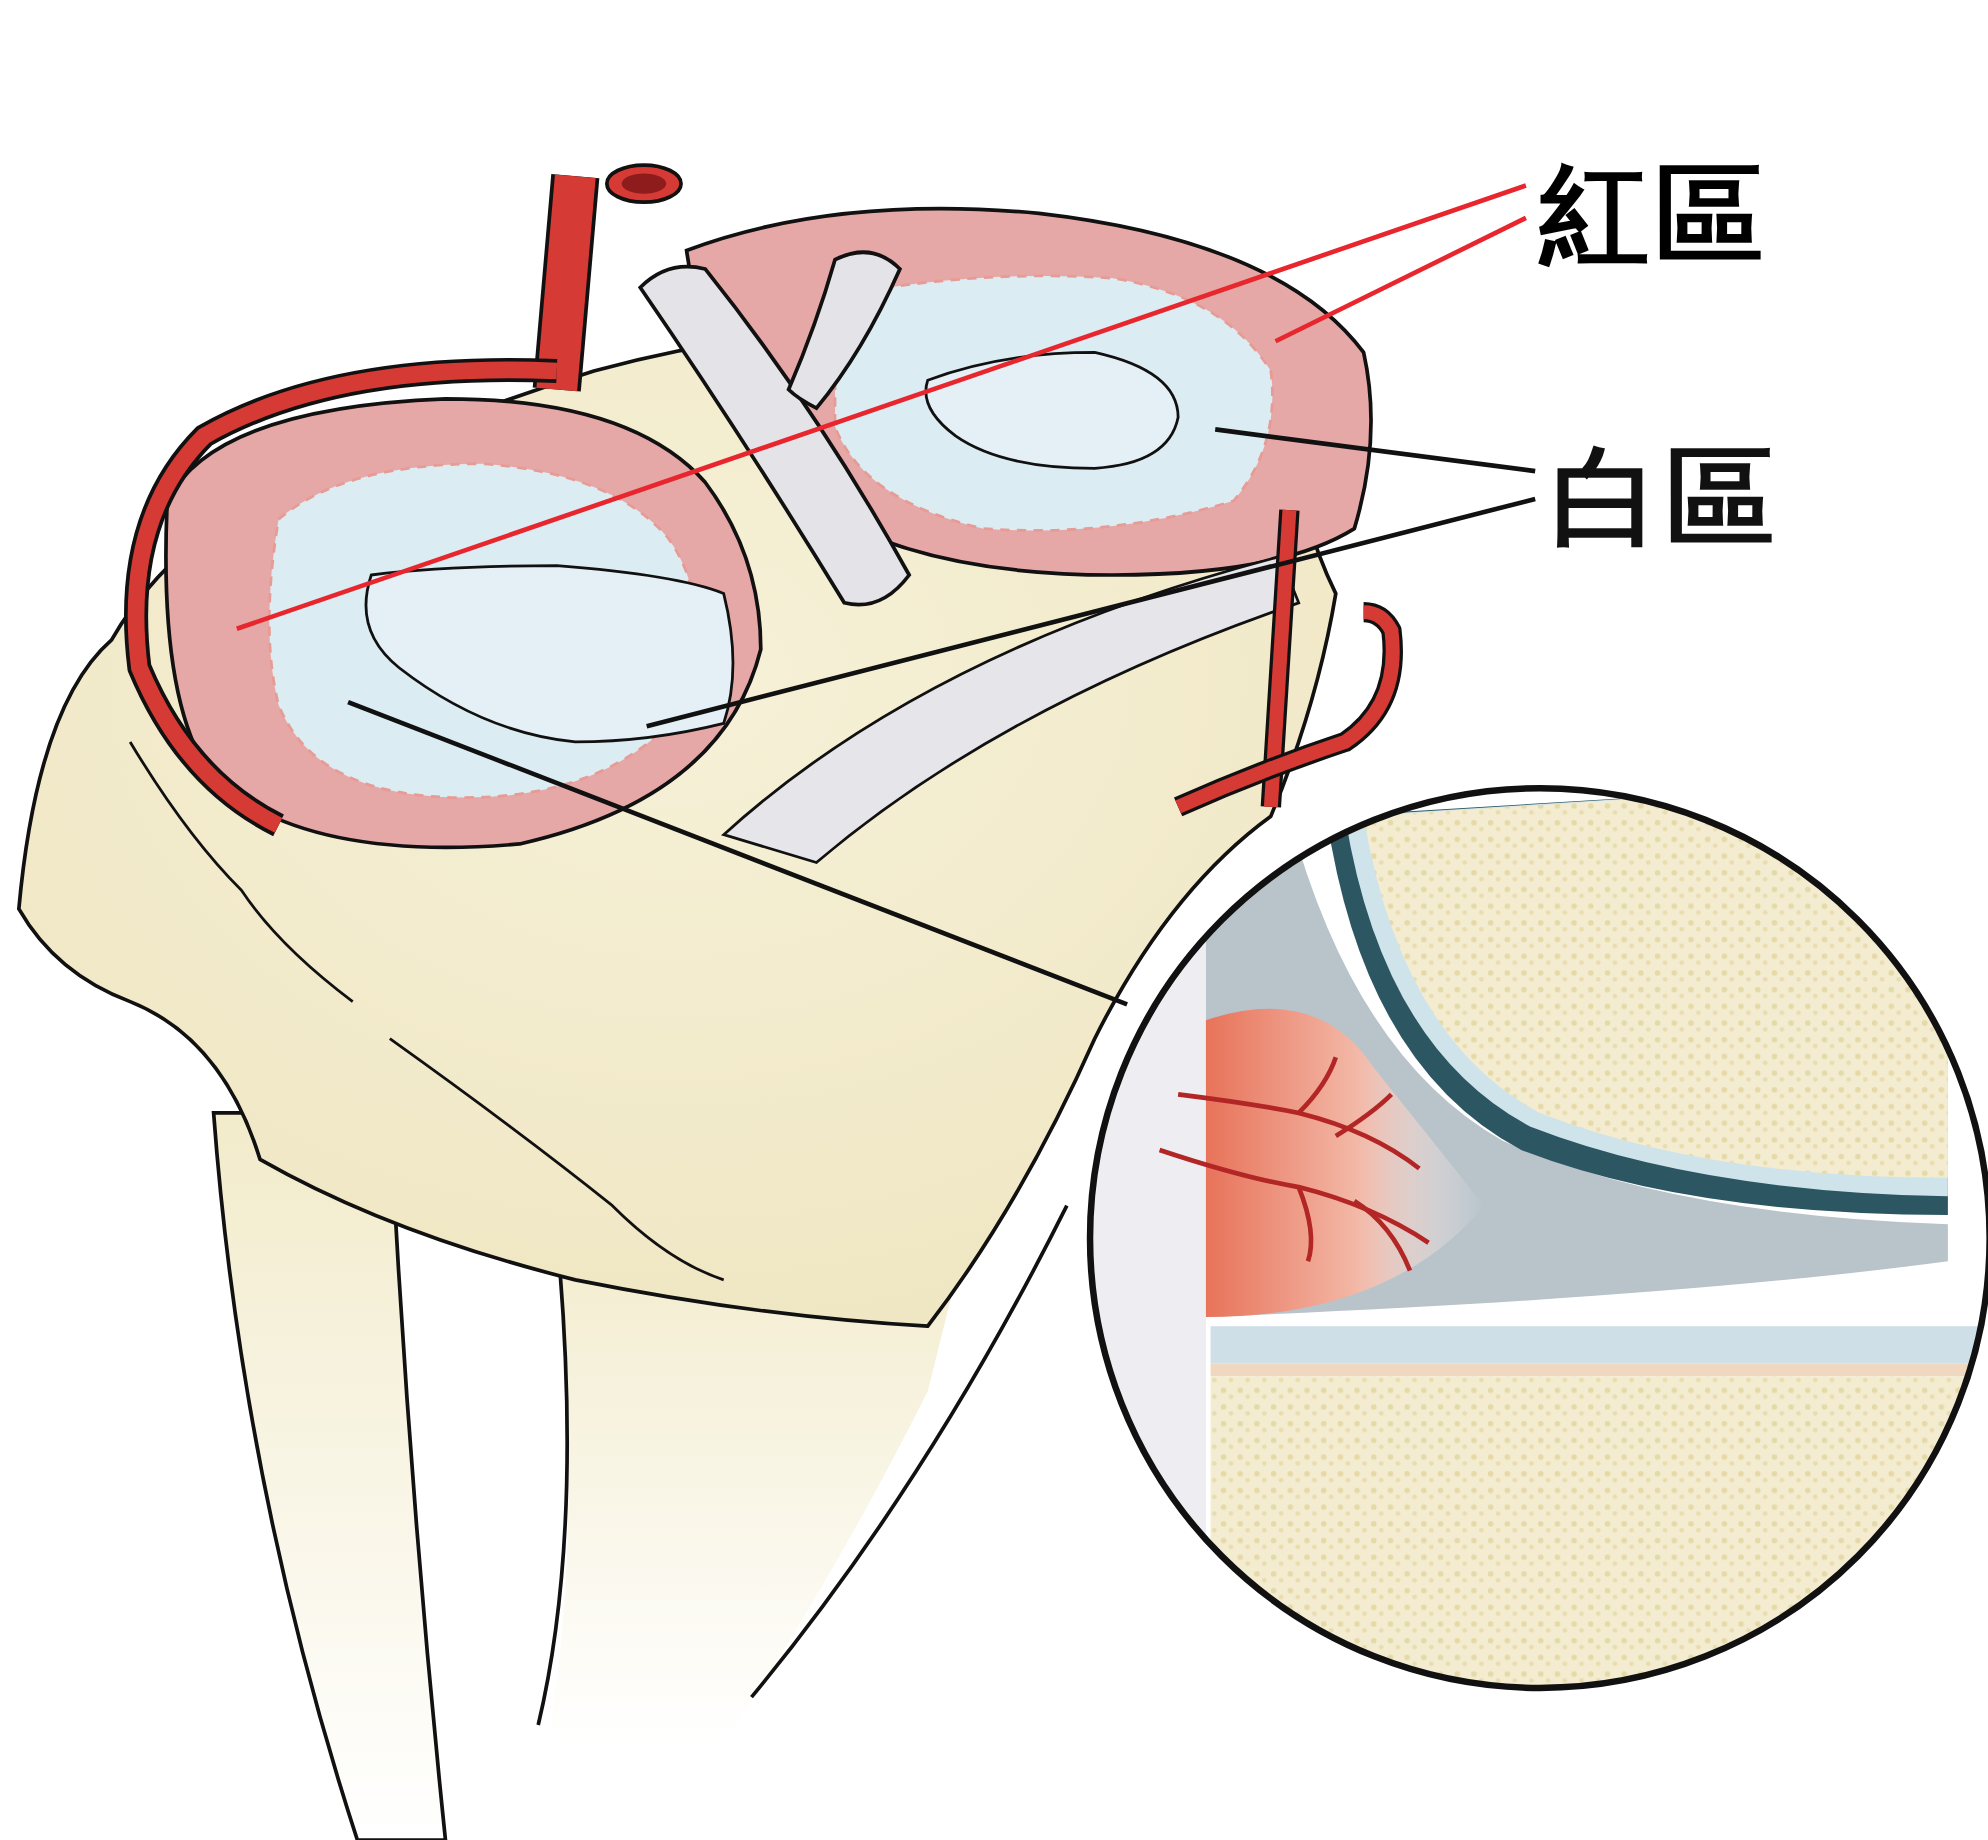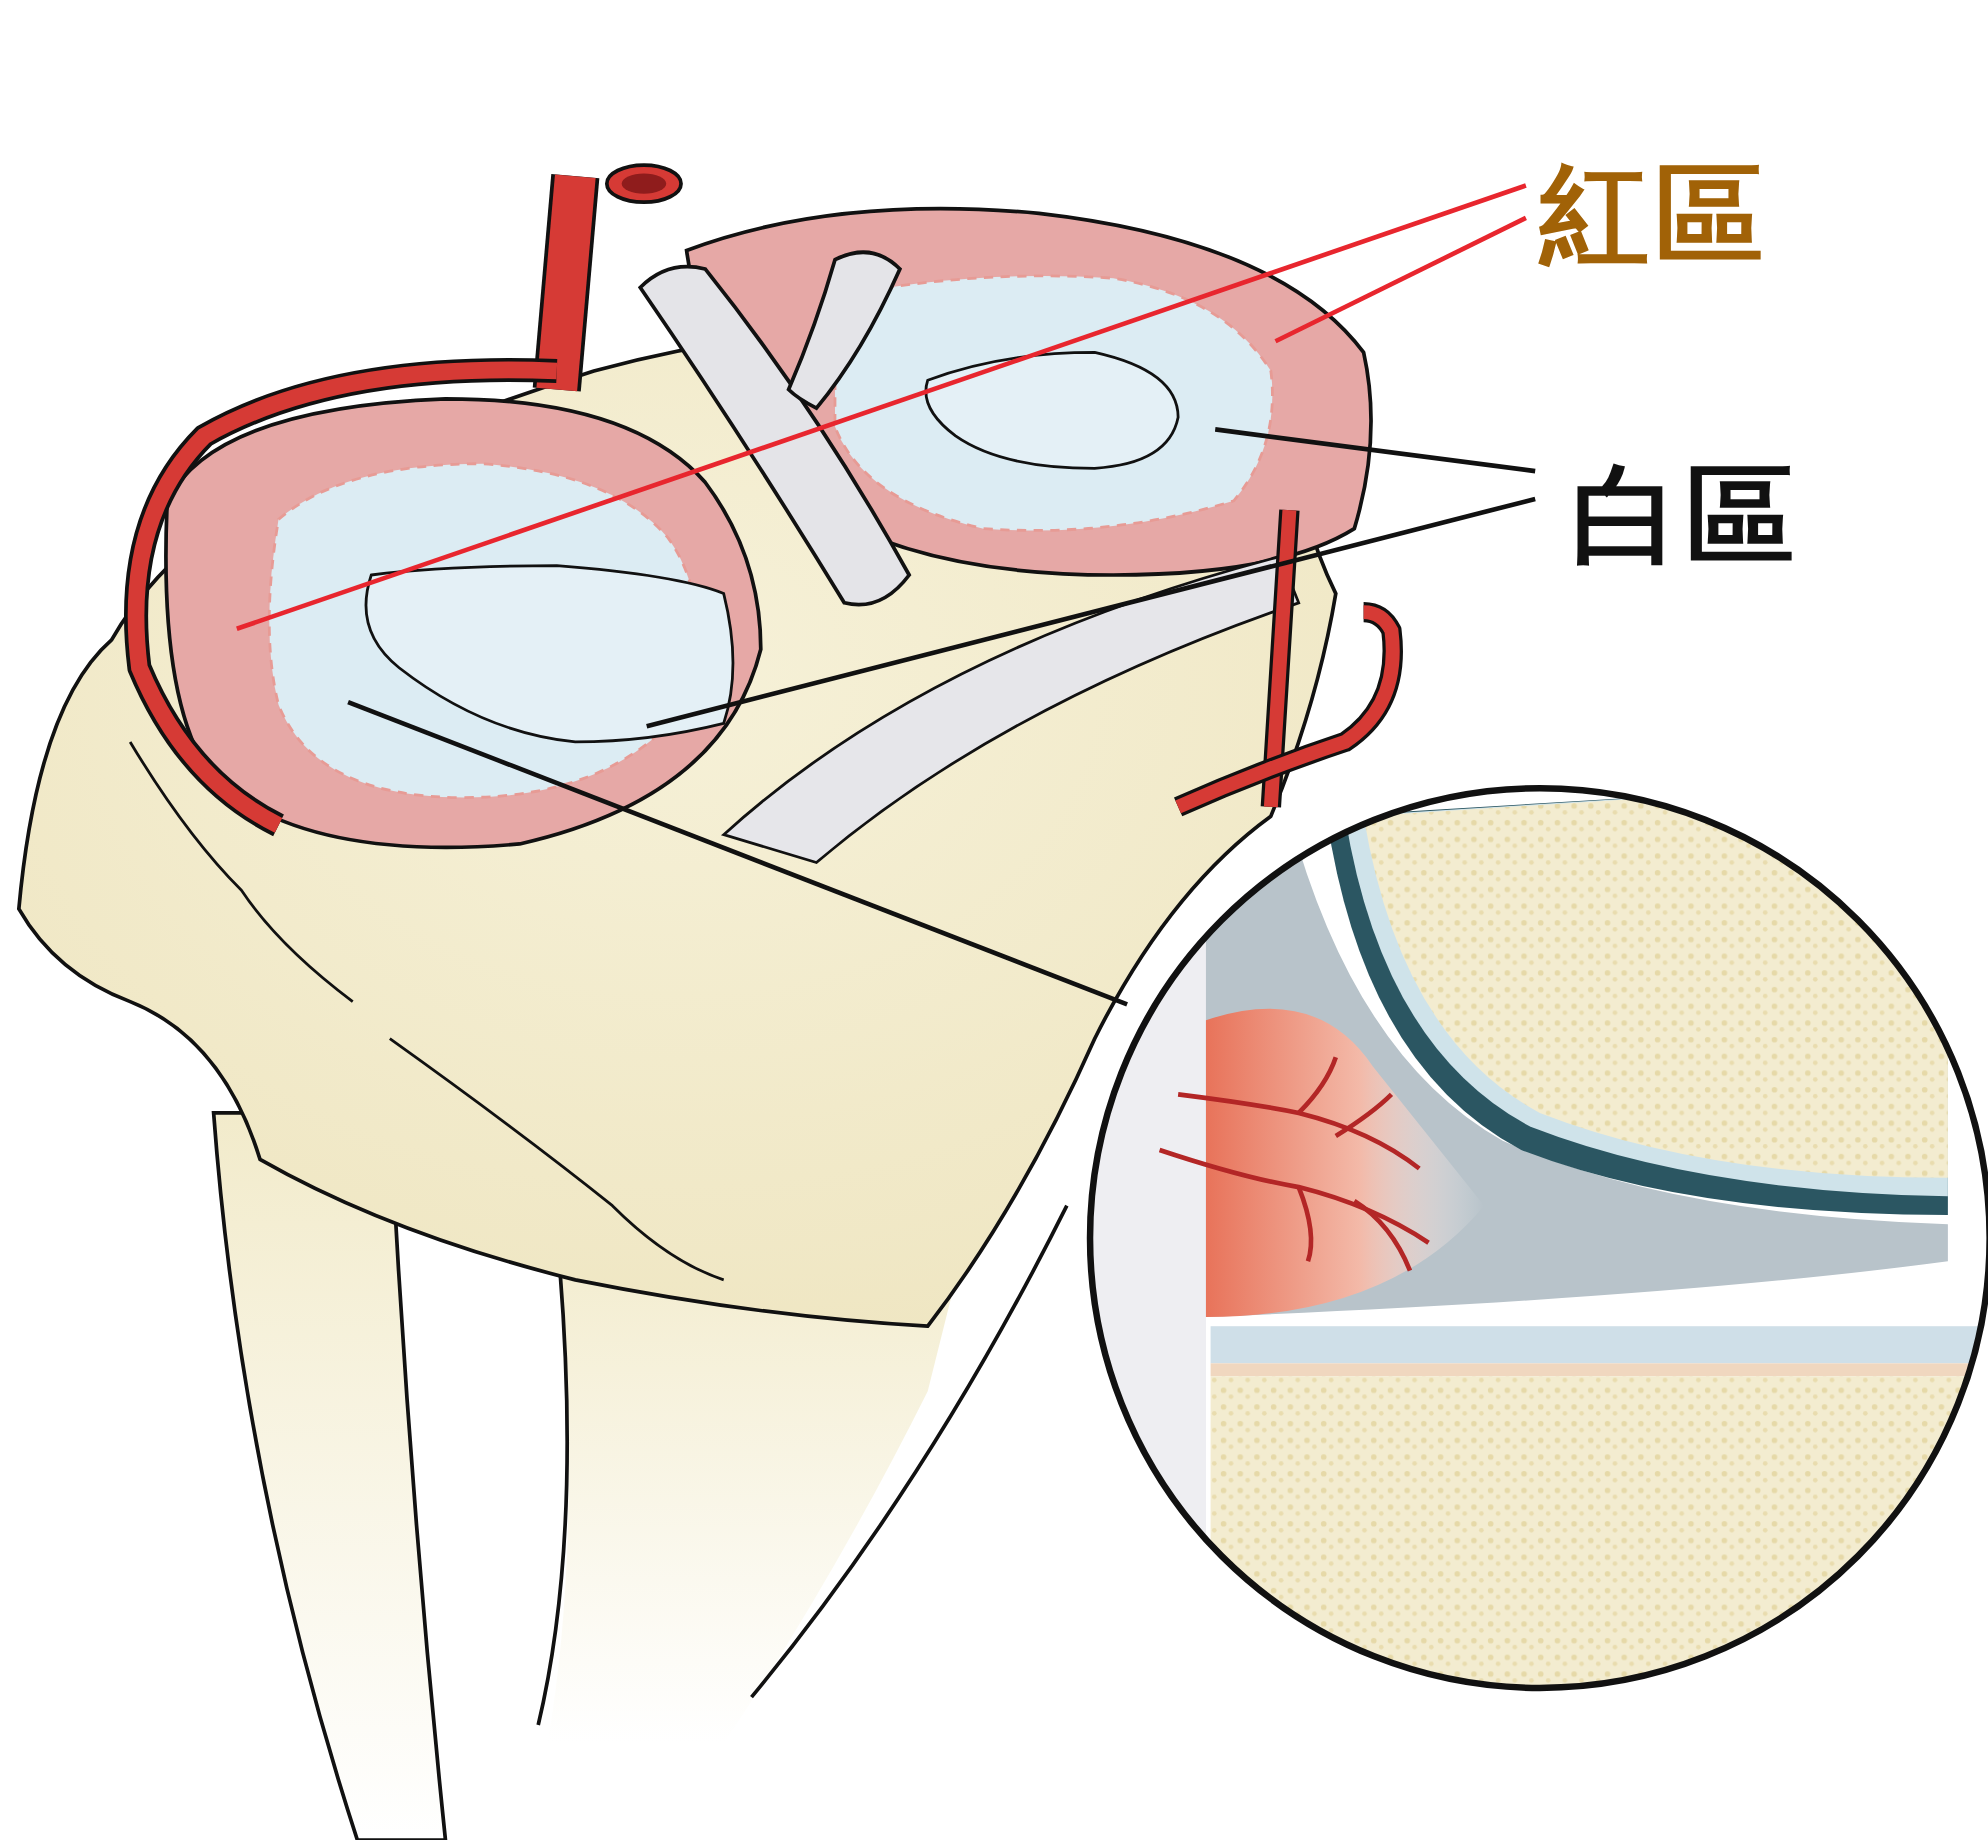--- a/index.html
+++ b/index.html
@@ -7,22 +7,22 @@
     .canvas { position: absolute; left: 0; top: 0; width: 1989px; height: 1840px; }
     .label {
       position: absolute;
       font-family: "DejaVu Sans", sans-serif;
       font-weight: bold;
       font-size: 109px;
       line-height: 1;
       letter-spacing: 5.6px;
       white-space: nowrap;
     }
-    .label-red { left: 1540px; top: 160px; color: #a16207; }
-    .label-white { left: 1551px; top: 461px; color: #111111; margin-left: 20px; }
+    .label-red { left: 1540px; top: 160px; color: #000000; }
+    .label-white { left: 1551px; top: 443px; color: #111111; }
   </style>
 </head>
 <body>
 
 <svg class="canvas" viewBox="0 0 2144 1984" xmlns="http://www.w3.org/2000/svg">
   <defs>
     <radialGradient id="boneGrad" cx="50%" cy="35%" r="70%">
       <stop offset="0%" stop-color="#f6f1d8"></stop>
       <stop offset="100%" stop-color="#efe6c2"></stop>
     </radialGradient>

